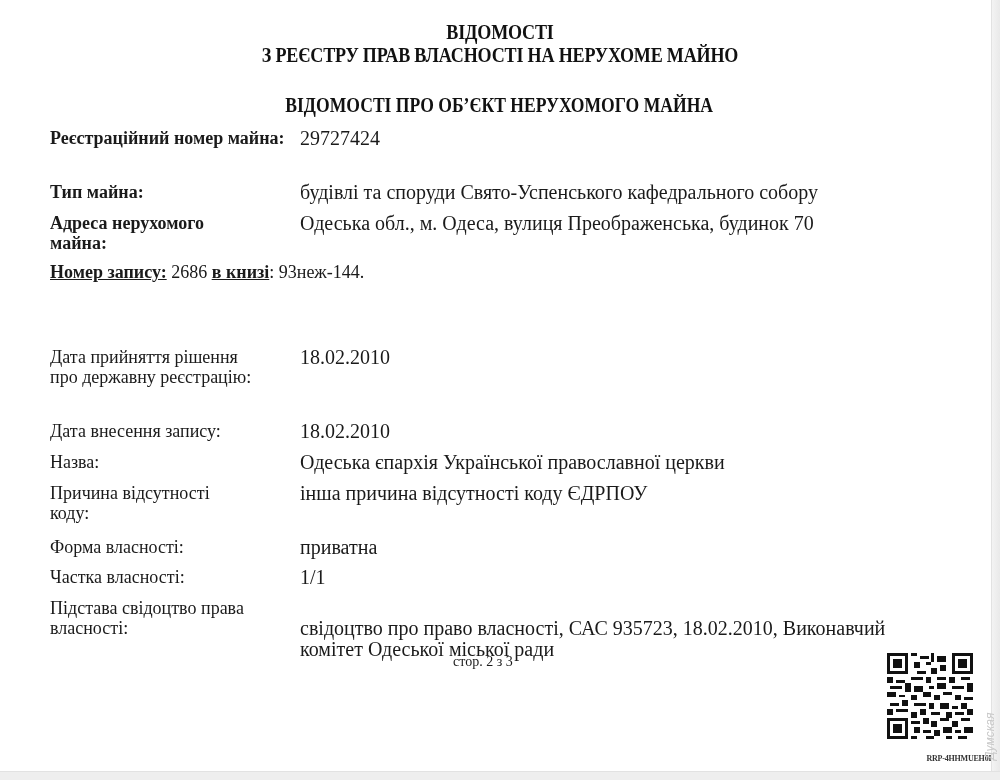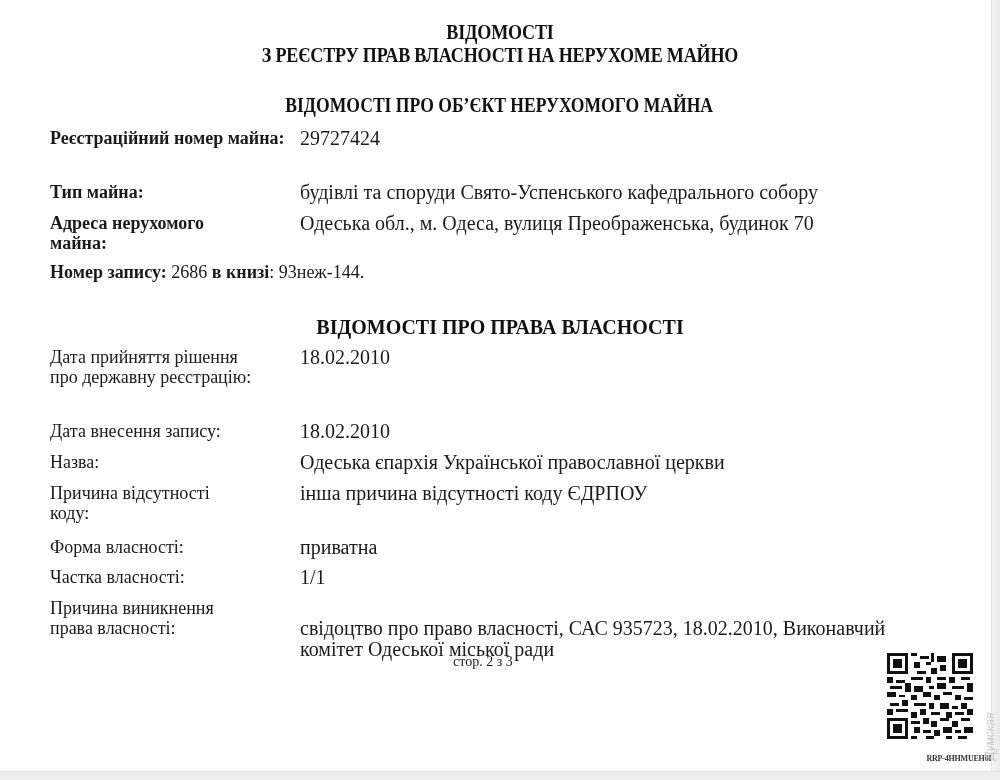--- a/index.html
+++ b/index.html
@@ -41,21 +41,21 @@
   .lbl {
     position: absolute; left: 0; top: 0; width: 235px;
     font-size: 18px; line-height: 20px;
   }
   .lbl.bold { font-weight: bold; }
   .val {
     position: absolute; left: 250px; top: 0; width: 650px;
     font-size: 20px; line-height: 21px;
   }
   .inline-rec { position: absolute; left: 50px; top: 262px; font-size: 18px; line-height: 20px; white-space: nowrap; }
-  .inline-rec b { font-weight: bold; }
+  .inline-rec b { font-weight: bold; text-decoration: underline; }
   .footer-page {
     position: absolute; left: 453px; top: 652px; font-size: 14px; line-height: 20px;
   }
   .qr {
     position: absolute; left: 887px; top: 653px; width: 86px; height: 86px;
   }
   .qr-caption {
     position: absolute; left: 900px; top: 754px; width: 120px; text-align: center;
     font-size: 8px; font-weight: bold; color: #333; letter-spacing: -0.2px;
   }
@@ -88,21 +88,20 @@
     <div class="lbl bold" style="width:200px;">Адреса нерухомого майна:</div>
     <div class="val">Одеська обл., м. Одеса, вулиця Преображенська, будинок 70</div>
   </div>
 
   <div class="inline-rec">
     <b>Номер запису:</b>
     <span>2686</span>
     <b>в книзі</b><span>: 93неж-144.</span>
   </div>
 
-  <div class="section-h sh2">ВІДОМОСТІ ПРО ПРАВА ВЛАСНОСТІ</div>
 
   <div class="row" style="top:347px;">
     <div class="lbl" style="width:215px;">Дата прийняття рішення про державну реєстрацію:</div>
     <div class="val">18.02.2010</div>
   </div>
   <div class="row" style="top:421px;">
     <div class="lbl">Дата внесення запису:</div>
     <div class="val">18.02.2010</div>
   </div>
   <div class="row" style="top:452px;">
@@ -115,21 +114,21 @@
   </div>
   <div class="row" style="top:537px;">
     <div class="lbl">Форма власності:</div>
     <div class="val">приватна</div>
   </div>
   <div class="row" style="top:567px;">
     <div class="lbl">Частка власності:</div>
     <div class="val">1/1</div>
   </div>
   <div class="row" style="top:598px;">
-    <div class="lbl" style="width:210px;">Причина виникнення права власності:</div>
+    <div class="lbl" style="width:210px;">Підстава свідоцтво права власності:</div>
     <div class="val" style="width:640px;margin-top:20px;">свідоцтво про право власності, САС 935723, 18.02.2010, Виконавчий комітет Одеської міської ради</div>
   </div>
 
   <div class="footer-page">стор. 2 з 3</div>
 
   <svg class="qr" viewBox="0 0 29 29" shape-rendering="crispEdges">
     <rect width="29" height="29" fill="#fff"></rect>
     <g fill="#111">
       <path d="M0 0h7v7H0z M1 1v5h5V1z" fill-rule="evenodd"></path>
         <rect x="2" y="2" width="3" height="3"></rect>

